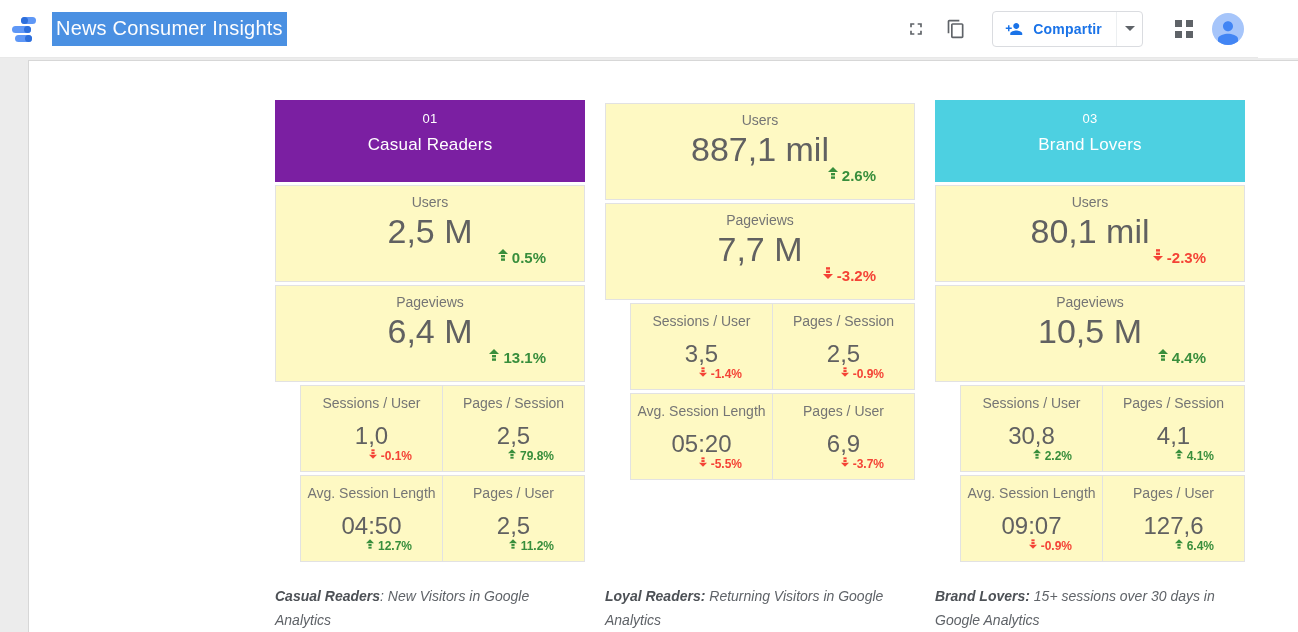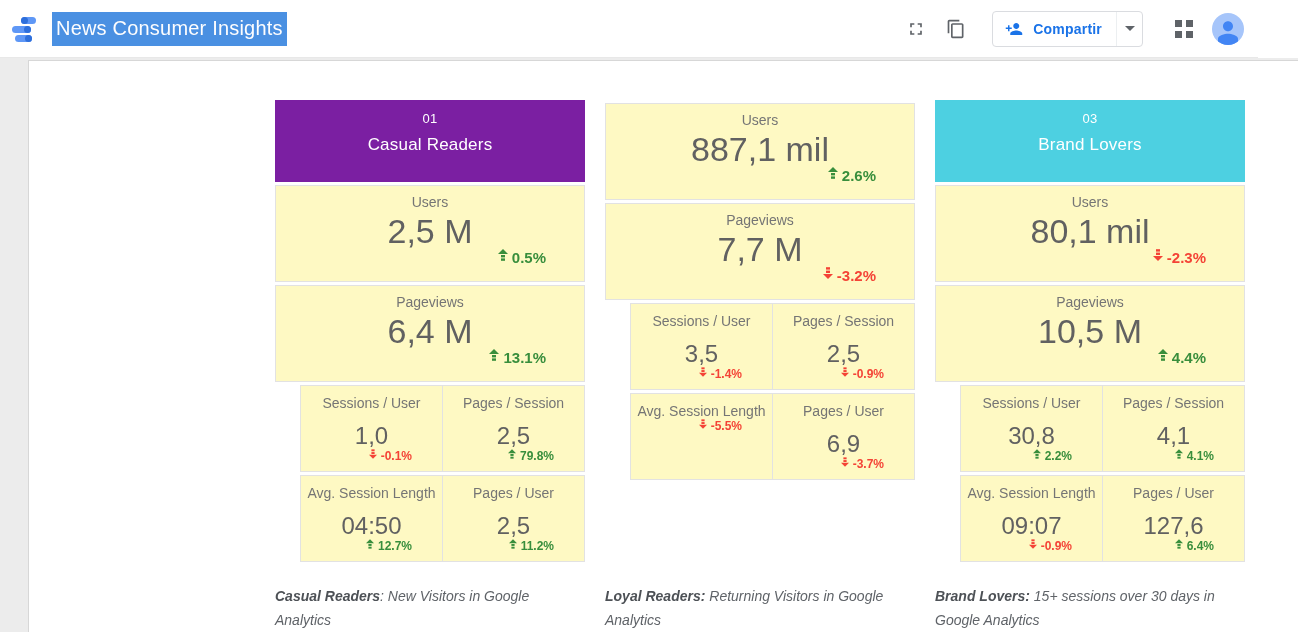--- a/index.html
+++ b/index.html
@@ -257,20 +257,21 @@
                 <rect x="3" y="6" width="4" height="2.4"></rect>
                 <rect x="3" y="9.4" width="4" height="2.4"></rect>
               </svg>
             <span>-0.9%</span>
           </div>
         </div>
       </div>
       <div class="block block-row">
         <div class="cell">
           <div class="metric-label">Avg. Session Length</div>
+          <div class="small-value">05:20</div>
           <div class="delta delta-sm down">
             <svg class="arrow" width="8" height="10" viewBox="0 0 10 12">
                 <path d="M5 0 L10 5 H0 Z"></path>
                 <rect x="3" y="6" width="4" height="2.4"></rect>
                 <rect x="3" y="9.4" width="4" height="2.4"></rect>
               </svg>
             <span>-5.5%</span>
           </div>
         </div>
         <div class="cell">

